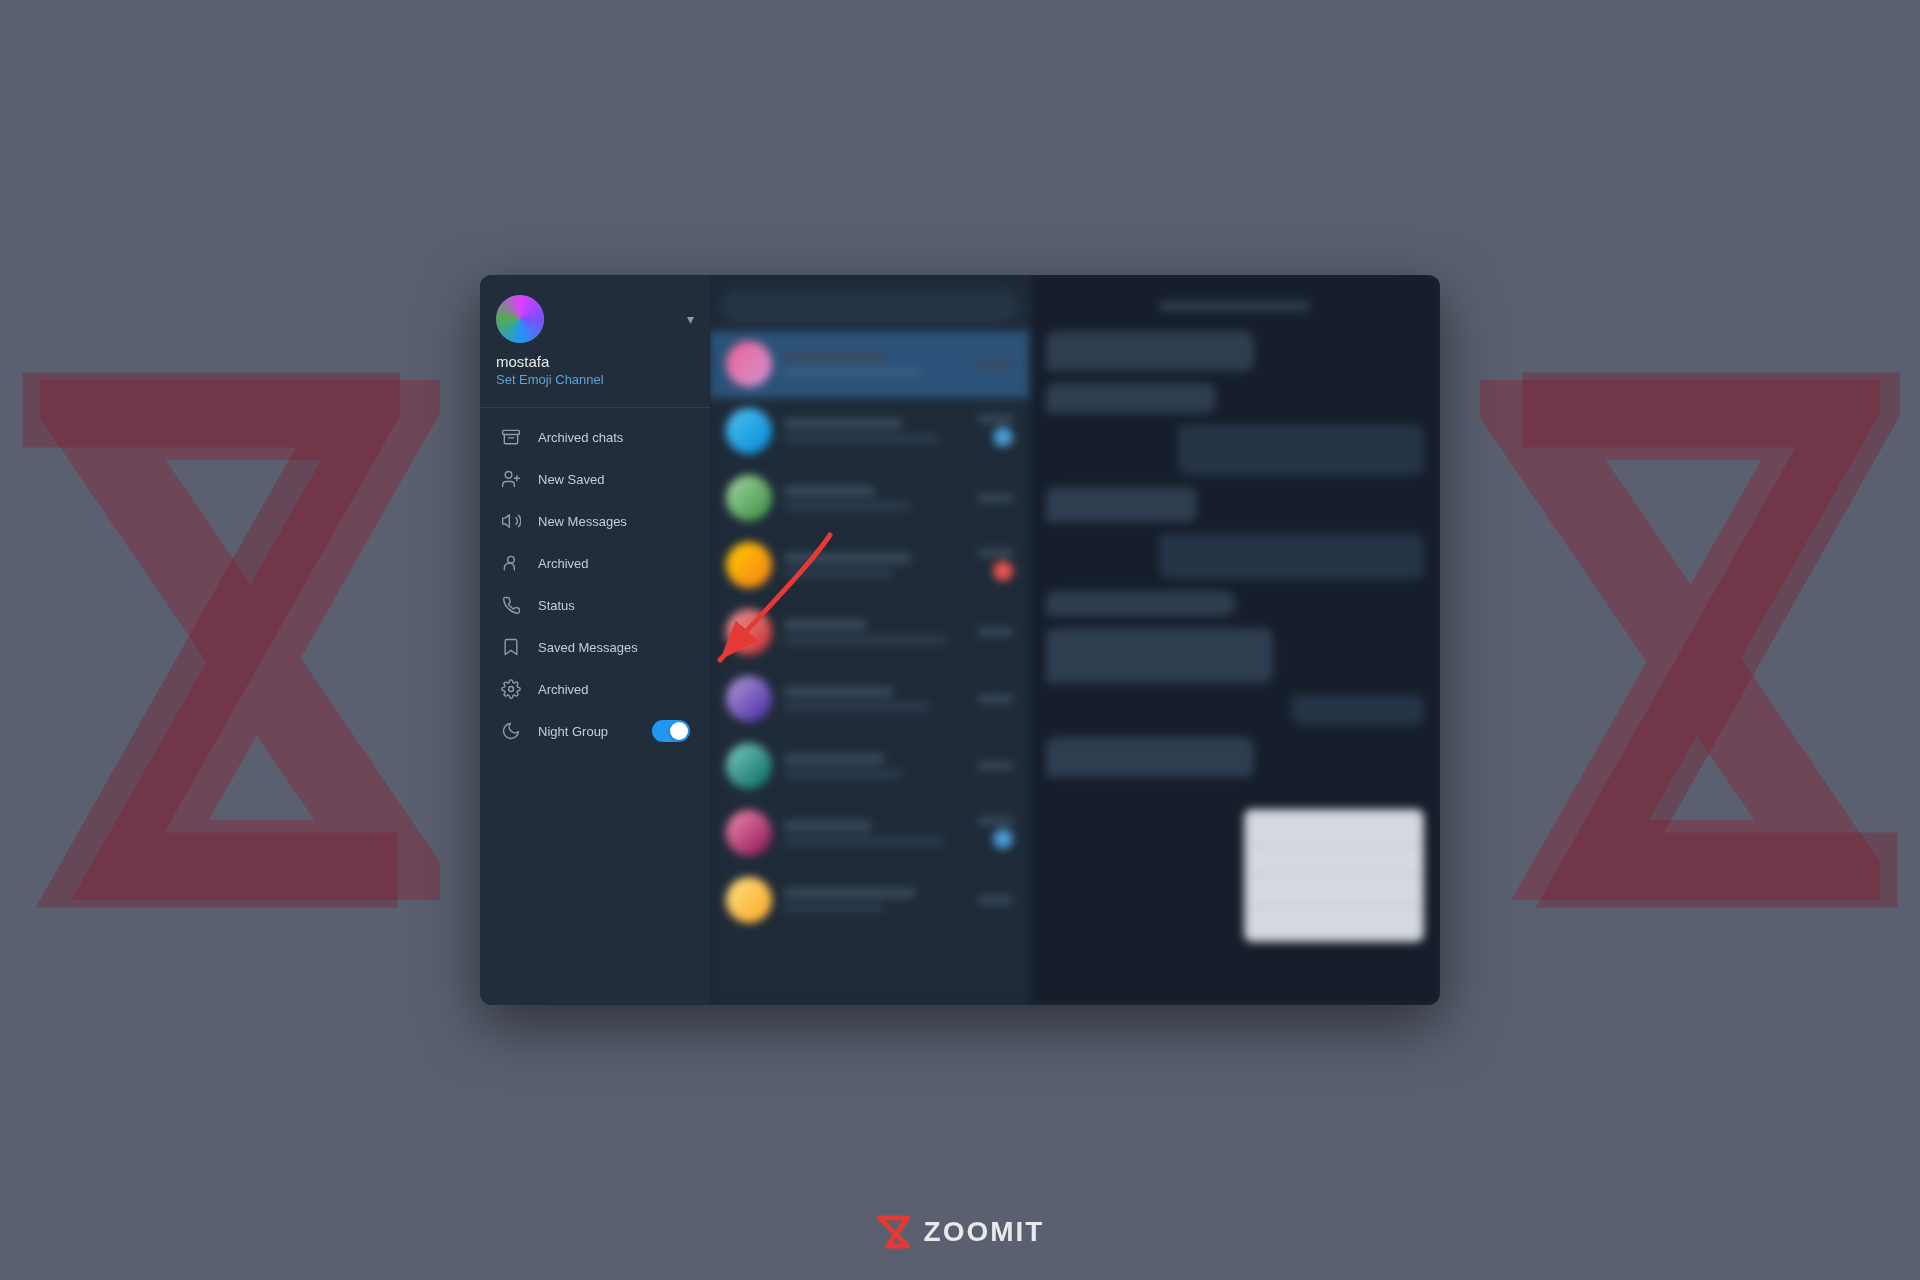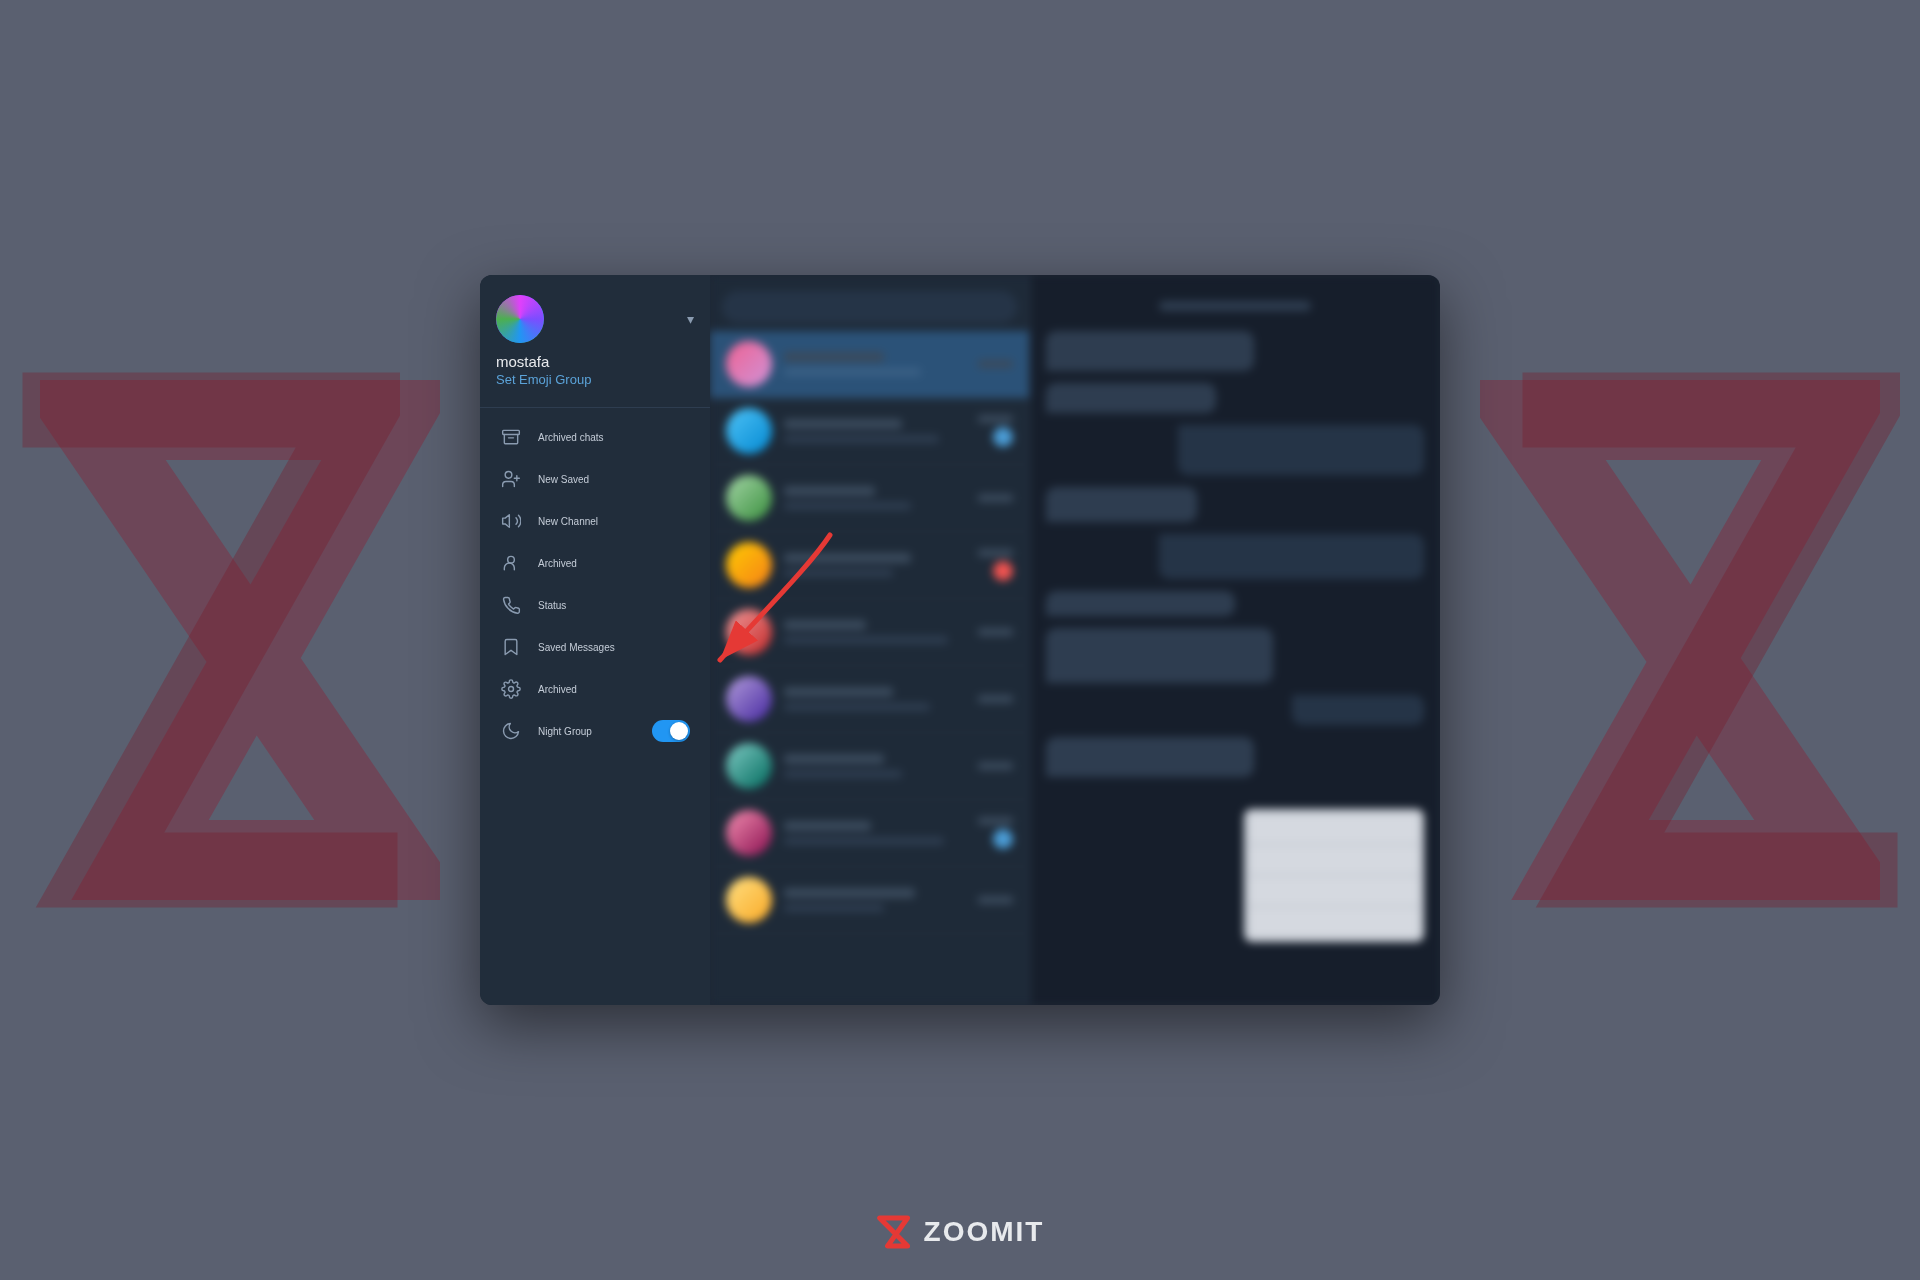--- a/index.html
+++ b/index.html
@@ -104,21 +104,21 @@
       margin: 8px 0;
     }
 
     .menu-item {
       display: flex;
       align-items: center;
       padding: 10px 20px;
       cursor: pointer;
       gap: 16px;
       color: #c5cdd8;
-      font-size: 10px;
+      font-size: 13px;
       transition: background 0.15s;
     }
 
     .menu-icon {
       width: 22px;
       height: 22px;
       display: flex;
       align-items: center;
       justify-content: center;
       flex-shrink: 0;
@@ -436,21 +436,21 @@
 
     <div style="padding:20px 16px 12px;">
       <div style="display:flex;align-items:center;justify-content:space-between;">
         <div class="avatar">
           <div class="avatar-inner"></div>
         </div>
         <span class="chevron-icon">▾</span>
       </div>
       <div style="margin-top:10px;">
         <div class="username">mostafa</div>
-        <div class="emoji-status">Set Emoji Group</div>
+        <div class="emoji-status">Set Emoji Channel</div>
       </div>
     </div>
 
     <div class="sidebar-divider"></div>
 
     <div class="menu-item">
       <div class="menu-icon">
         <svg viewBox="0 0 24 24">
           <rect x="2" y="4" width="20" height="5" rx="1"></rect>
           <path d="M4 9v10a1 1 0 001 1h14a1 1 0 001-1V9"></path>
@@ -472,21 +472,21 @@
     </div>
 
     <div class="menu-item">
       <div class="menu-icon">
         <svg viewBox="0 0 24 24">
           <path d="M18 8a6 6 0 010 8"></path>
           <path d="M2 8.5h3l5-4v15l-5-4H2z"></path>
           <path d="M21 5a10 10 0 010 14"></path>
         </svg>
       </div>
-      <span class="menu-label">New Channel</span>
+      <span class="menu-label">New Messages</span>
     </div>
 
     <div class="menu-item">
       <div class="menu-icon">
         <svg viewBox="0 0 24 24">
           <circle cx="12" cy="8" r="4"></circle>
           <path d="M4 20v-2a6 6 0 0112 0v2"></path>
         </svg>
       </div>
       <span class="menu-label">Archived</span>

